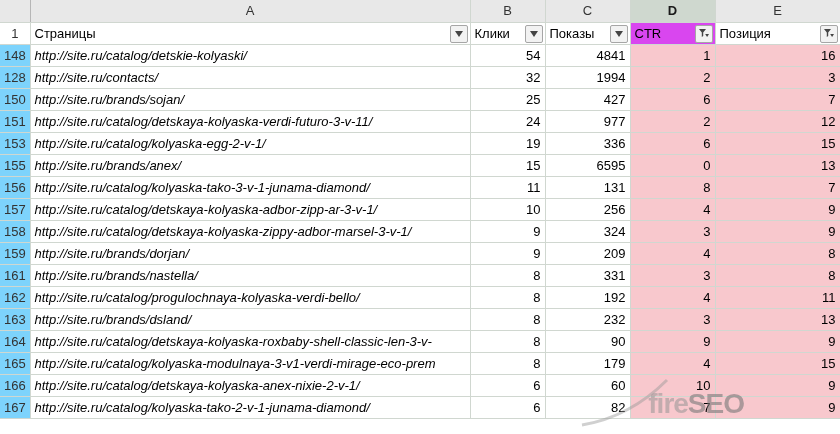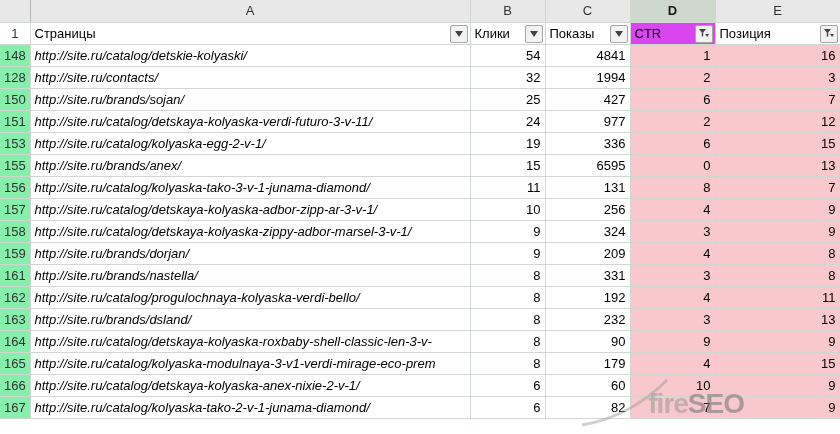--- a/index.html
+++ b/index.html
@@ -51,21 +51,21 @@
     background: #e8e8e8;
     border-right: 1px solid #b6b6b6;
   }
   .colhead td.sel {
     background: #cfd8cf;
     font-weight: bold;
     color: #1a1a1a;
   }
   
   .rowhead {
-    background: #86efac;
+    background: #7dd3fc;
     text-align: center;
     color: #333333;
     width: 30px;
     border-right: 1px solid #9b9b9b;
     font-size: 12px;
   }
   
   col.c-gutter { width: 30px; }
   col.c-a { width: 440px; }
   col.c-b { width: 75px; }

